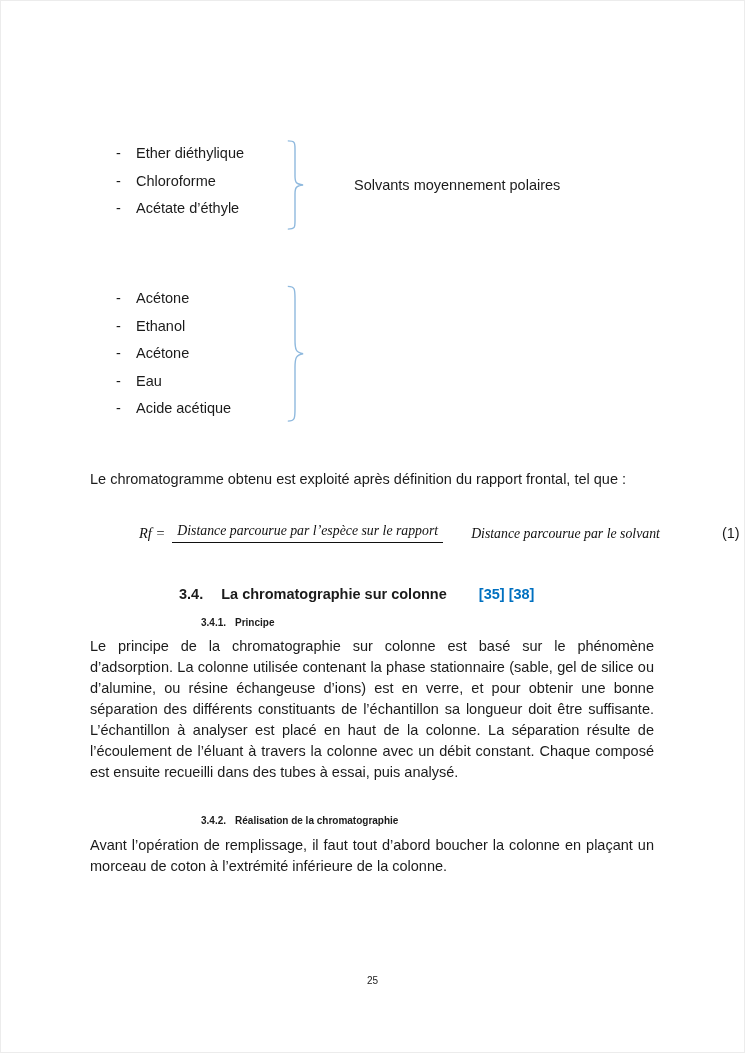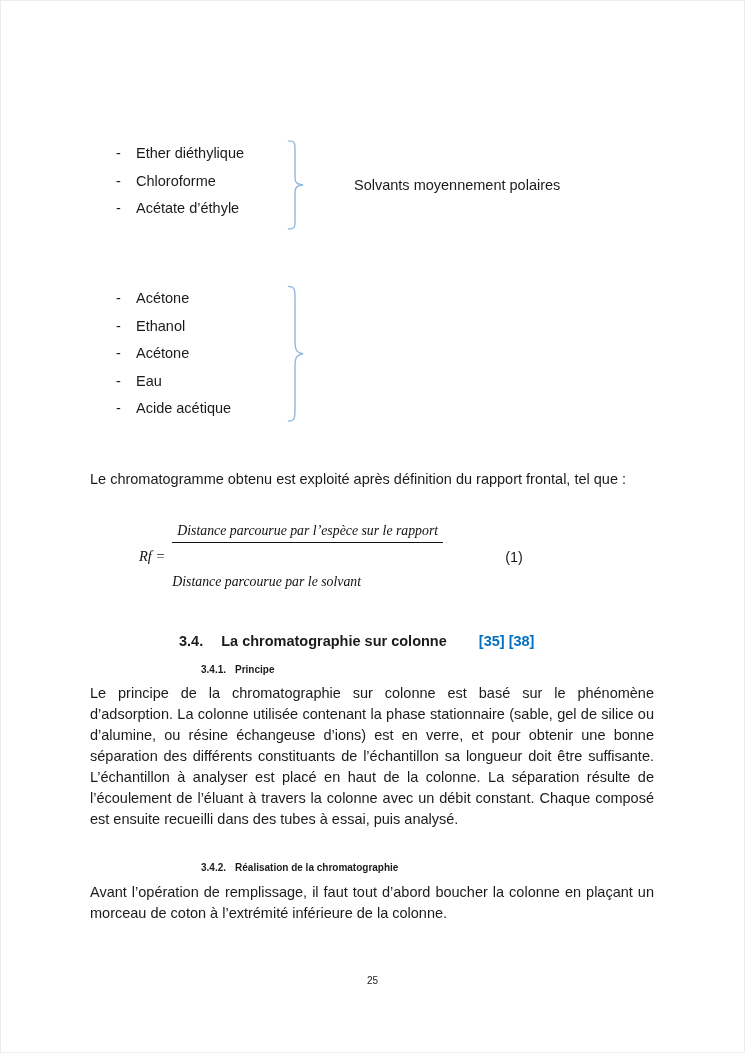--- a/index.html
+++ b/index.html
@@ -33,23 +33,23 @@
   .body-paragraph { line-height: 21px; text-align: justify; }
 
   
   .formula-row {
     display: flex; align-items: center;
     margin: 30px 0 0 49px;
     font-family: "Liberation Serif", serif;
     font-style: italic; font-size: 14.5px; color: #111;
   }
   .formula-lhs { white-space: nowrap; }
-  .fraction { display: inline-flex; flex-direction: column; text-align: left; margin-left: 7px; font-size: 13.8px; }
+  .fraction { display: inline-flex; flex-direction: row; text-align: left; margin-left: 7px; font-size: 13.8px; gap: 28px; }
   .fraction .numerator { padding: 0 5px 3px 5px; border-bottom: 1.3px solid #111; white-space: nowrap; }
-  .fraction .denominator { padding-top: 3px; white-space: nowrap; margin-top: 28px; }
+  .fraction .denominator { padding-top: 3px; white-space: nowrap; }
   .eq-number { font-family: "Liberation Sans", sans-serif; font-style: normal; margin-left: 62px; color: #1b1b1b; }
 
   
   .h34 { margin-top: 38px; line-height: 27.5px; font-weight: bold; padding-left: 89px; }
   .h34 .num { display: inline-block; margin-right: 18px; }
   .h34 .refs { color: #0070C0; padding-left: 28px; }
   .h-sub { line-height: 27.5px; font-weight: bold; padding-left: 111px; }
   .h-sub .num { display: inline-block; margin-right: 9px; }
   .h342 { margin-top: 24px; }
 

